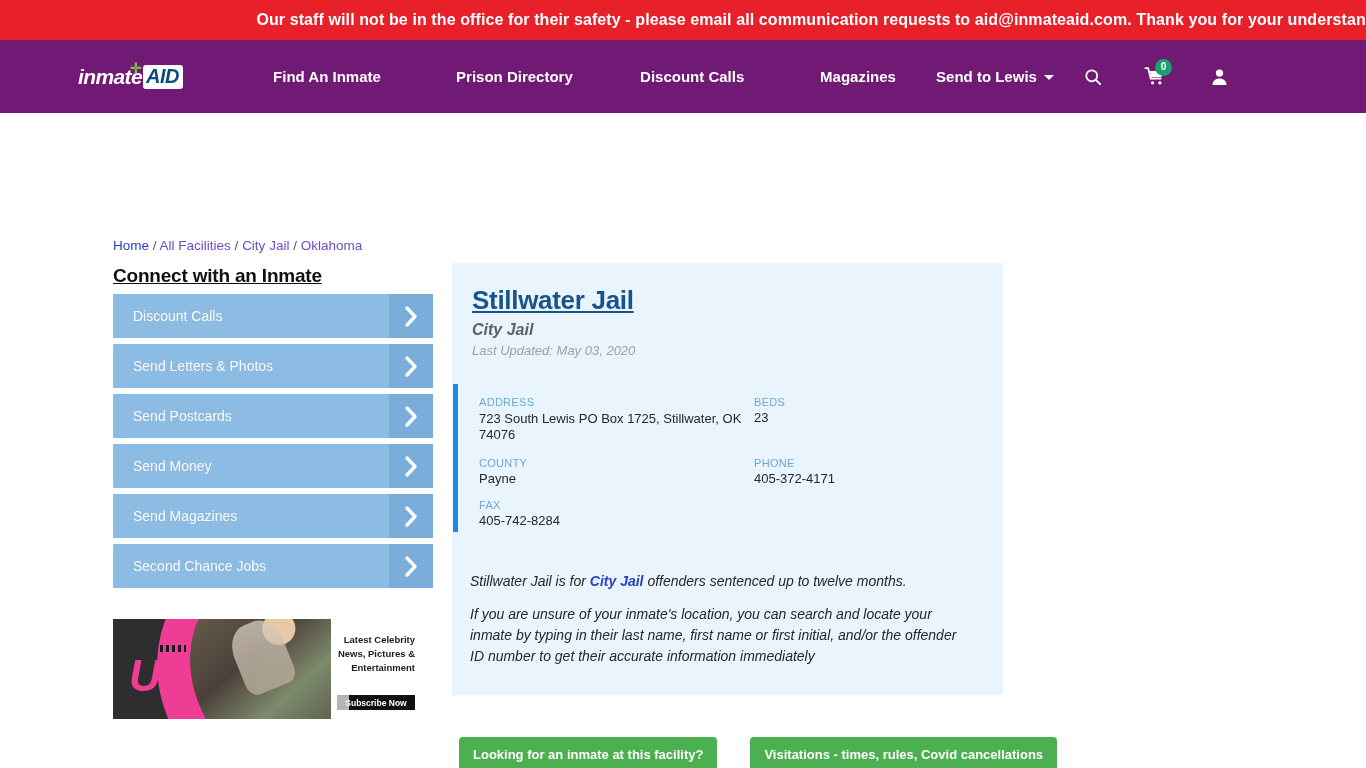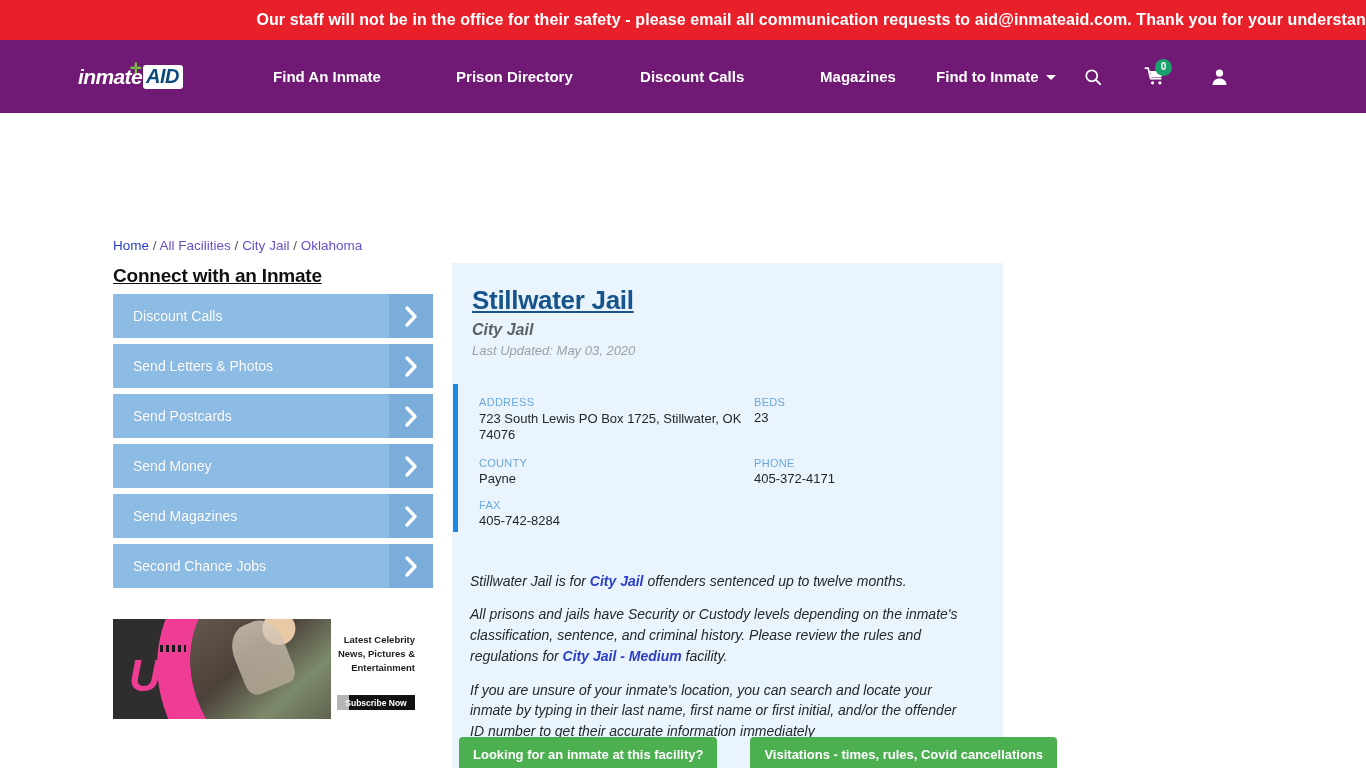--- a/index.html
+++ b/index.html
@@ -425,21 +425,21 @@
     <a class="nav-link" id="nav-link-1">
       <span>Prison Directory</span>
     </a>
     <a class="nav-link" id="nav-link-2">
       <span>Discount Calls</span>
     </a>
     <a class="nav-link" id="nav-link-3">
       <span>Magazines</span>
     </a>
     <a class="nav-link" id="nav-link-4">
-      <span>Find to Inmate</span>
+      <span>Send to Lewis</span>
       <span class="caret-down"></span>
     </a>
   </div>
 
   <div id="nav-icons">
 
     <div class="nav-icon-btn" id="search-icon-btn">
       <svg width="20" height="20" viewBox="0 0 24 24">
         <circle cx="10.5" cy="10.5" r="6.6" fill="none" stroke="#ffffff" stroke-width="2.1"></circle>
         <line x1="15.4" y1="15.4" x2="20.6" y2="20.6" stroke="#ffffff" stroke-width="2.3" stroke-linecap="round"></line>
@@ -585,21 +585,20 @@
           <div class="info-value">405-742-8284</div>
         </div>
 
         <div></div>
 
       </div>
     </div>
 
     <div id="desc-block">
       <p><span>Stillwater Jail is for </span><a>City Jail</a><span> offenders sentenced up to twelve months.</span></p>
-      <p><span>All prisons and jails have Security or Custody levels depending on the inmate's classification, sentence, and criminal history. Please review the rules and regulations for </span><a>City Jail - Medium</a><span> facility.</span></p>
       <p>If you are unsure of your inmate's location, you can search and locate your inmate by typing in their last name, first name or first initial, and/or the offender ID number to get their accurate information immediately</p>
     </div>
 
   </div>
 
   <div id="action-buttons">
     <button class="green-btn">Looking for an inmate at this facility?</button>
     <button class="green-btn">Visitations - times, rules, Covid cancellations</button>
   </div>
 

